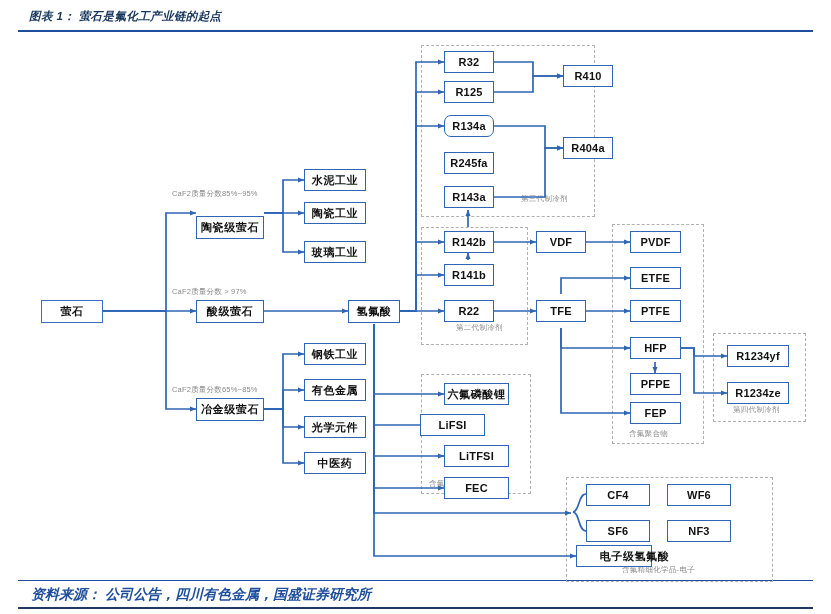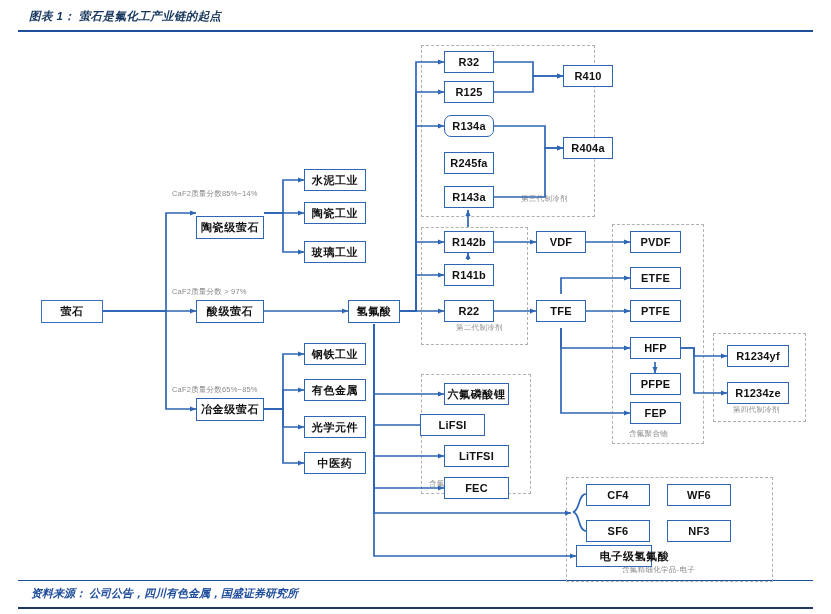--- a/index.html
+++ b/index.html
@@ -21,21 +21,21 @@
   }
   .rule{
     position:absolute;left:18px;width:795px;height:0;
     border-top:2px solid #1f4e9c;
   }
   .rule.top{top:30px;}
   .rule.bot-thin{top:580px;border-top:1.5px solid #1f4e9c;}
   .rule.bot-thick{top:607px;border-top:2.5px solid #1f3864;}
   .src{
     position:absolute;left:31px;top:586px;
-    font-size:11px;font-weight:bold;font-style:italic;
+    font-size:14px;font-weight:bold;font-style:italic;
     color:#1f4e9c;white-space:nowrap;
   }
   
   #canvas{position:absolute;left:0;top:32px;width:831px;height:546px;}
   svg#wires{position:absolute;left:0;top:0;width:831px;height:546px;overflow:visible;}
   
   .node{
     position:absolute;box-sizing:border-box;
     border:1.6px solid #2e66b5;
     background:#ffffff;
@@ -205,18 +205,18 @@
     <div class="node" style="left:420px;top:382px;width:65px;height:22px;">LiFSI</div>
     <div class="node" style="left:444px;top:413px;width:65px;height:22px;">LiTFSI</div>
     <div class="node" style="left:444px;top:445px;width:65px;height:22px;">FEC</div>
 
     <div class="node" style="left:586px;top:452px;width:64px;height:22px;">CF4</div>
     <div class="node" style="left:667px;top:452px;width:64px;height:22px;">WF6</div>
     <div class="node" style="left:586px;top:488px;width:64px;height:22px;">SF6</div>
     <div class="node" style="left:667px;top:488px;width:64px;height:22px;">NF3</div>
     <div class="node cn" style="left:576px;top:513px;width:76px;height:22px;padding-left:41px;">电子级氢氟酸</div>
 
-    <div class="cap" style="left:172px;top:157px;">CaF2质量分数85%~14%</div>
+    <div class="cap" style="left:172px;top:157px;">CaF2质量分数85%~95%</div>
     <div class="cap" style="left:172px;top:255px;">CaF2质量分数 &gt; 97%</div>
     <div class="cap" style="left:172px;top:353px;">CaF2质量分数65%~85%</div>
 
   </div>
 </div>
 
 </body></html>

